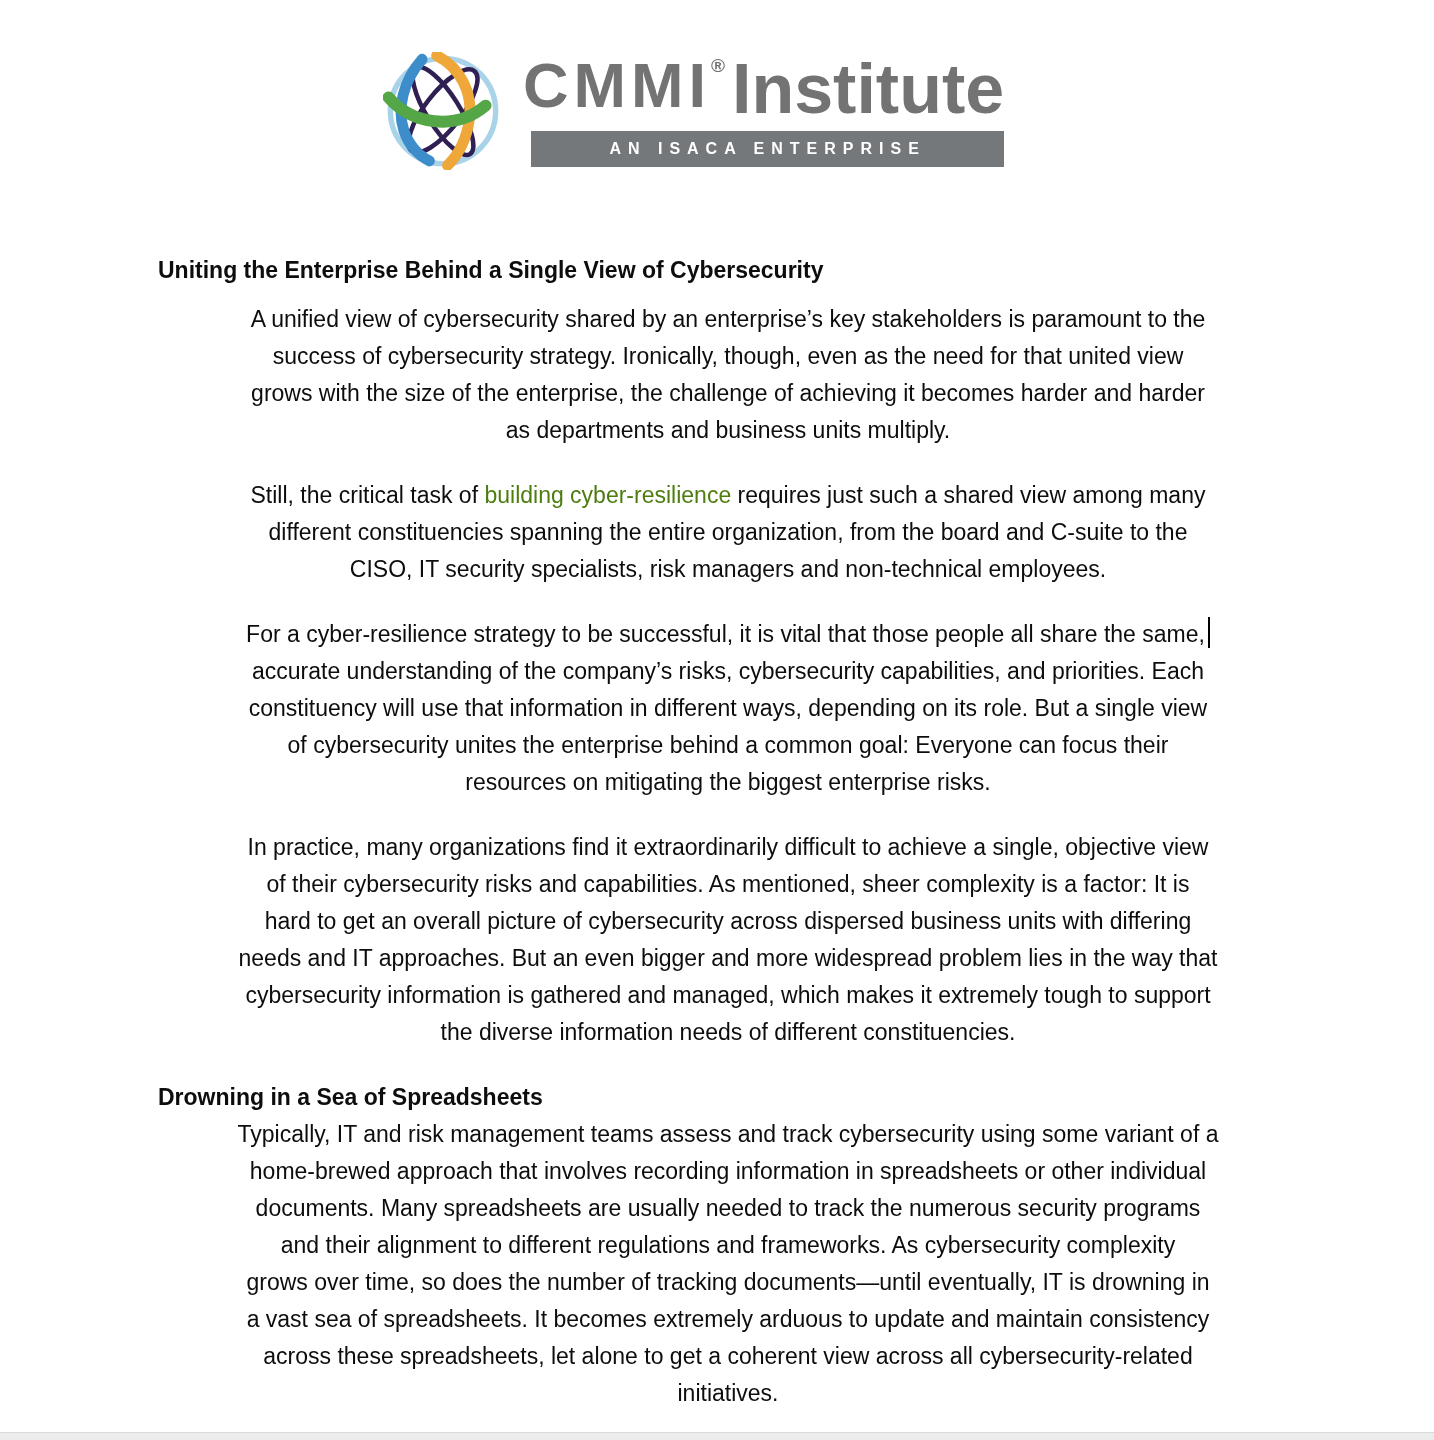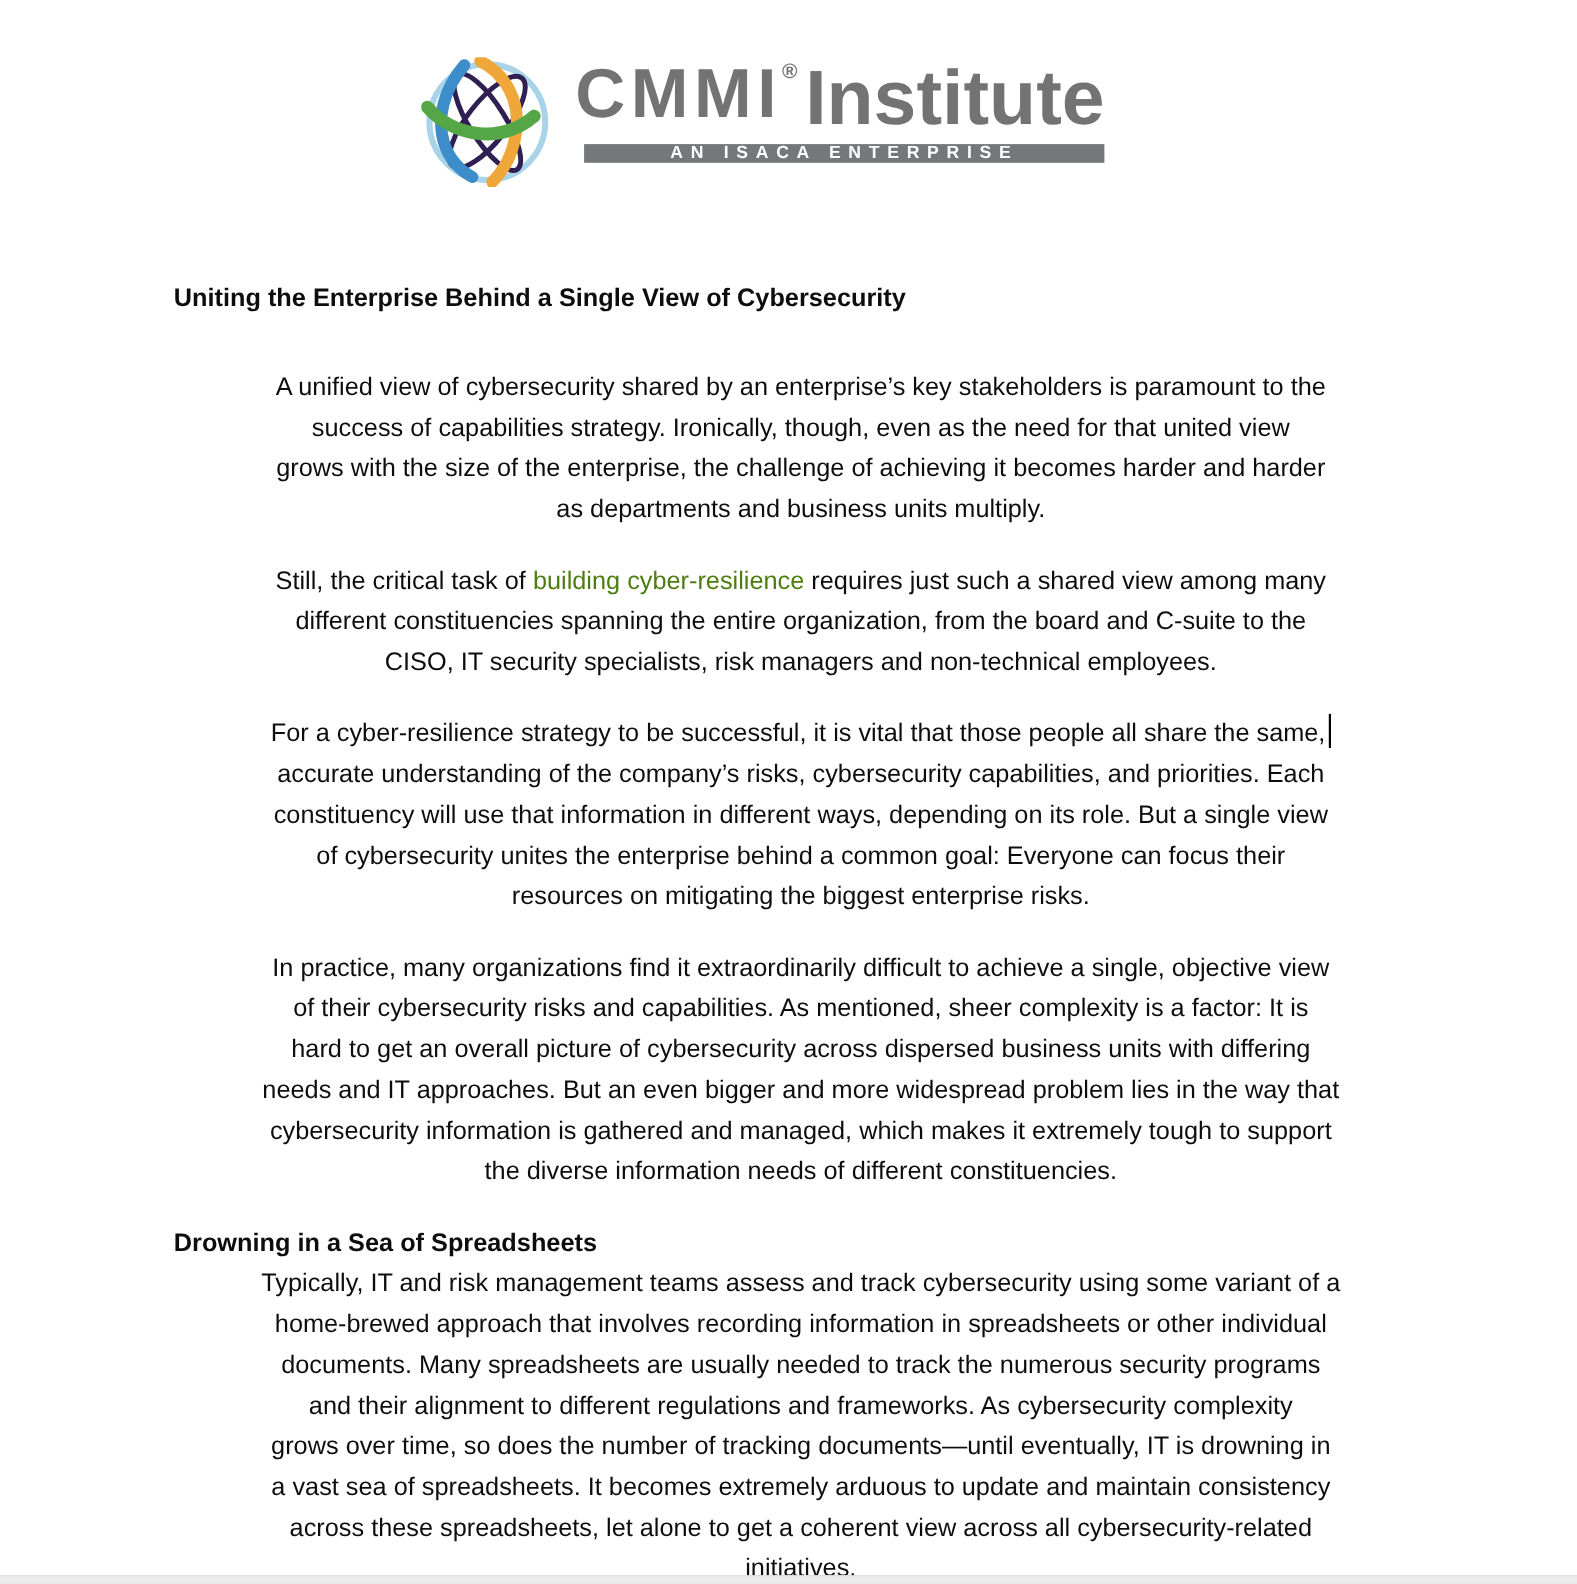--- a/index.html
+++ b/index.html
@@ -41,21 +41,21 @@
   }
   .logo-institute {
     font-size: 70px;
     font-weight: 600;
     margin-left: 7px;
     letter-spacing: 0px;
   }
   .logo-bar {
     margin-top: 7px;
     margin-left: 8px;
-    height: 17px;
+    height: 36px;
     background: #75787b;
     display: flex;
     align-items: center;
     justify-content: center;
   }
   .logo-bar span {
     color: #ffffff;
     font-size: 16px;
     font-weight: 700;
     letter-spacing: 7px;
@@ -66,21 +66,21 @@
   .doc-content {
     position: absolute;
     top: 252px;
     left: 158px;
     width: 1140px;
     font-size: 23px;
     line-height: 37px;
   }
   .doc-heading {
     font-weight: 700;
-    margin-bottom: 44px;
+    margin-bottom: 12px;
     white-space: pre;
   }
   .doc-heading.tight { margin-bottom: 0; }
   .paragraph { margin-bottom: 28px; text-align: center; }
   .paragraph.last { margin-bottom: 0; }
   .line { white-space: pre; }
   .doc-link {
     color: #4d7c0f;
     text-decoration-thickness: 2px;
     text-underline-offset: 4px;
@@ -129,21 +129,21 @@
     </div>
   </div>
 </header>
 
 <main class="doc-content">
 
   <div class="doc-heading">Uniting the Enterprise Behind a Single View of Cybersecurity</div>
 
   <div class="paragraph">
     <div class="line">A unified view of cybersecurity shared by an enterprise’s key stakeholders is paramount to the</div>
-    <div class="line">success of capabilities strategy. Ironically, though, even as the need for that united view</div>
+    <div class="line">success of cybersecurity strategy. Ironically, though, even as the need for that united view</div>
     <div class="line">grows with the size of the enterprise, the challenge of achieving it becomes harder and harder</div>
     <div class="line">as departments and business units multiply.</div>
   </div>
 
   <div class="paragraph">
     <div class="line"><span>Still, the critical task of </span><a class="doc-link">building cyber-resilience</a><span> requires just such a shared view among many</span></div>
     <div class="line">different constituencies spanning the entire organization, from the board and C-suite to the</div>
     <div class="line">CISO, IT security specialists, risk managers and non-technical employees.</div>
   </div>
 

